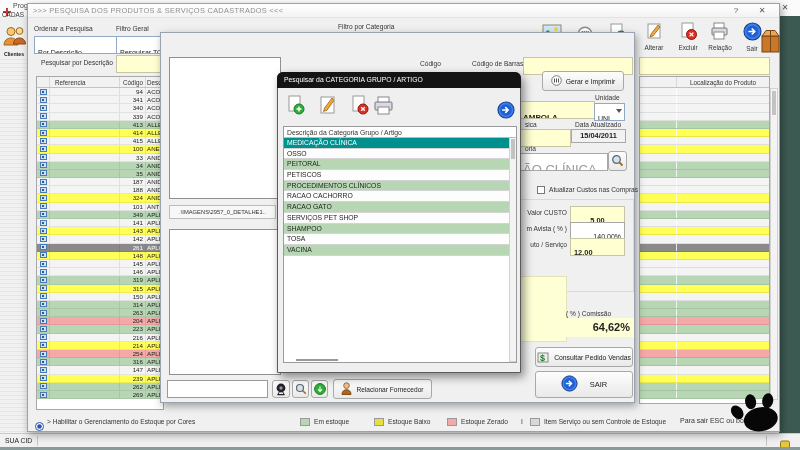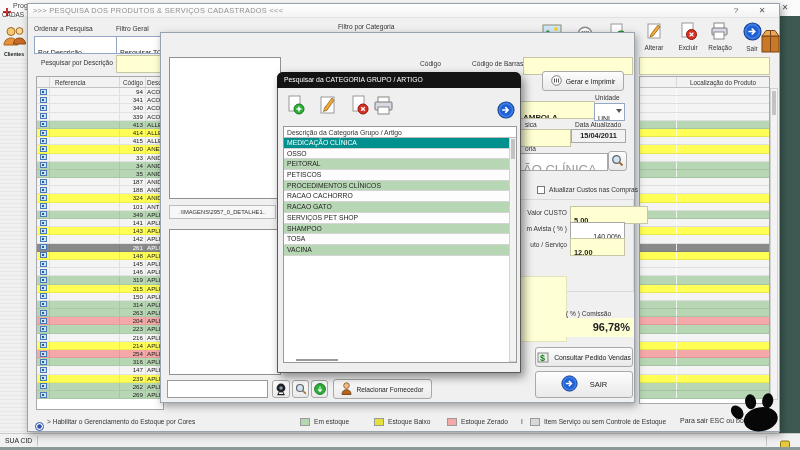--- a/index.html
+++ b/index.html
@@ -698,35 +698,35 @@
             <circle cx="5.5" cy="5.5" r="3.8" fill="#cfe3f5" stroke="#666" stroke-width="1.3"></circle>
             <path d="M8.5 8.5l3 3" stroke="#9a6a2a" stroke-width="1.8"></path>
           </svg></span>
     </div>
 
     <span class="abs" style="left:376px;top:153px;width:8px;height:8px;background:#fff;border:1px solid #777"></span>
     <span class="lbl" style="left:388px;top:153px">Atualizar Custos nas Compras</span>
 
     <div class="frame" style="left:354px;top:166px;width:119px;height:93px"></div>
     <span class="lbl" style="left:360px;top:176px;width:46px;text-align:right">Valor CUSTO</span>
-    <div class="inp yel" style="left:409px;top:173px;width:78px;height:14px;line-height:12px;font-weight:bold;font-size:7.4px;text-align:left">
+    <div class="inp yel" style="left:409px;top:173px;width:55px;height:14px;line-height:12px;font-weight:bold;font-size:7.4px;text-align:center">
       <span>5,00</span>
     </div>
     <span class="lbl" style="left:358px;top:192px;width:48px;text-align:right">m Avista ( % )</span>
     <div class="inp" style="left:409px;top:189px;width:55px;height:14px;line-height:12px;text-align:right;border-color:#a8a8a8">
       <span>140,00%</span>
     </div>
     <span class="lbl" style="left:358px;top:208px;width:48px;text-align:right">uto / Serviço</span>
     <div class="inp yel" style="left:409px;top:205px;width:55px;height:14px;line-height:12px;font-weight:bold;font-size:7.4px;">
       <span>12,00</span>
     </div>
 
     <div class="abs" style="left:358px;top:243px;width:48px;height:66px;background:#ffffd6;border:1px solid #e3e3b8"></div>
     <span class="lbl" style="left:405px;top:277px">( % ) Comissão</span>
-    <div class="abs" style="left:405px;top:285px;width:68px;height:19px;background:#ffffd6;font-weight:bold;font-size:11px;line-height:19px;text-align:right;padding-right:4px">96,78%</div>
+    <div class="abs" style="left:405px;top:285px;width:68px;height:19px;background:#ffffd6;font-weight:bold;font-size:11px;line-height:19px;text-align:right;padding-right:4px">64,62%</div>
 
     <div class="btn" style="left:374px;top:314px;width:98px;height:20px">
       <span><svg width="13" height="12">
             <rect x="1" y="2" width="10" height="9" fill="#e8f0e8" stroke="#888"></rect>
             <text x="3" y="10" font-size="9" fill="#1f7a23" font-weight="bold">$</text>
           </svg></span>
       <span>Consultar Pedido Vendas</span>
     </div>
     <div class="btn" style="left:374px;top:338px;width:98px;height:27px;font-size:7.5px">
       <span><svg width="17" height="17" viewBox="0 0 17 17">

